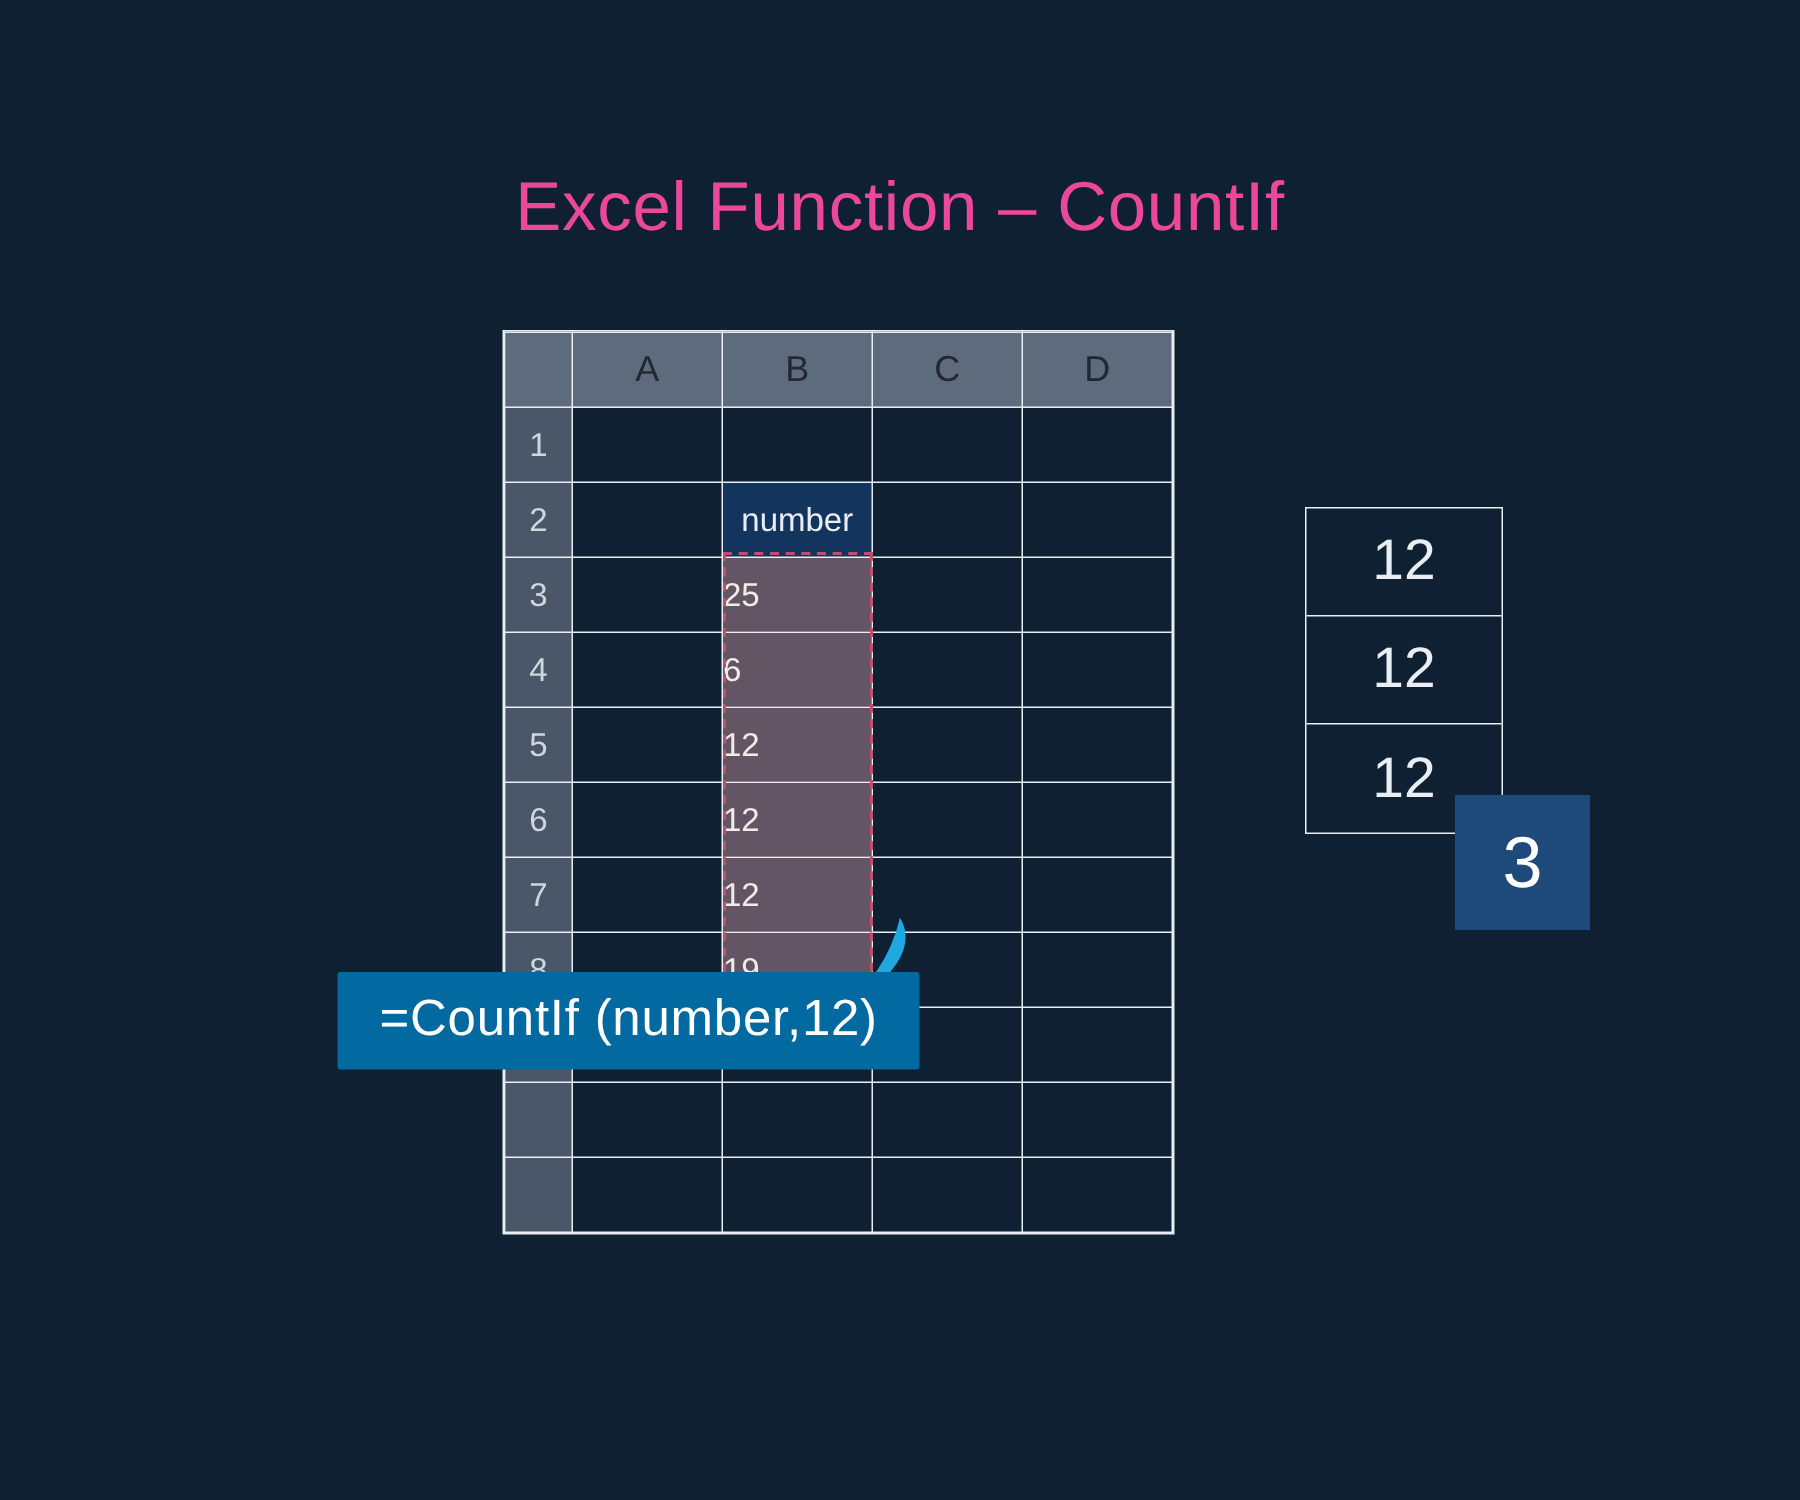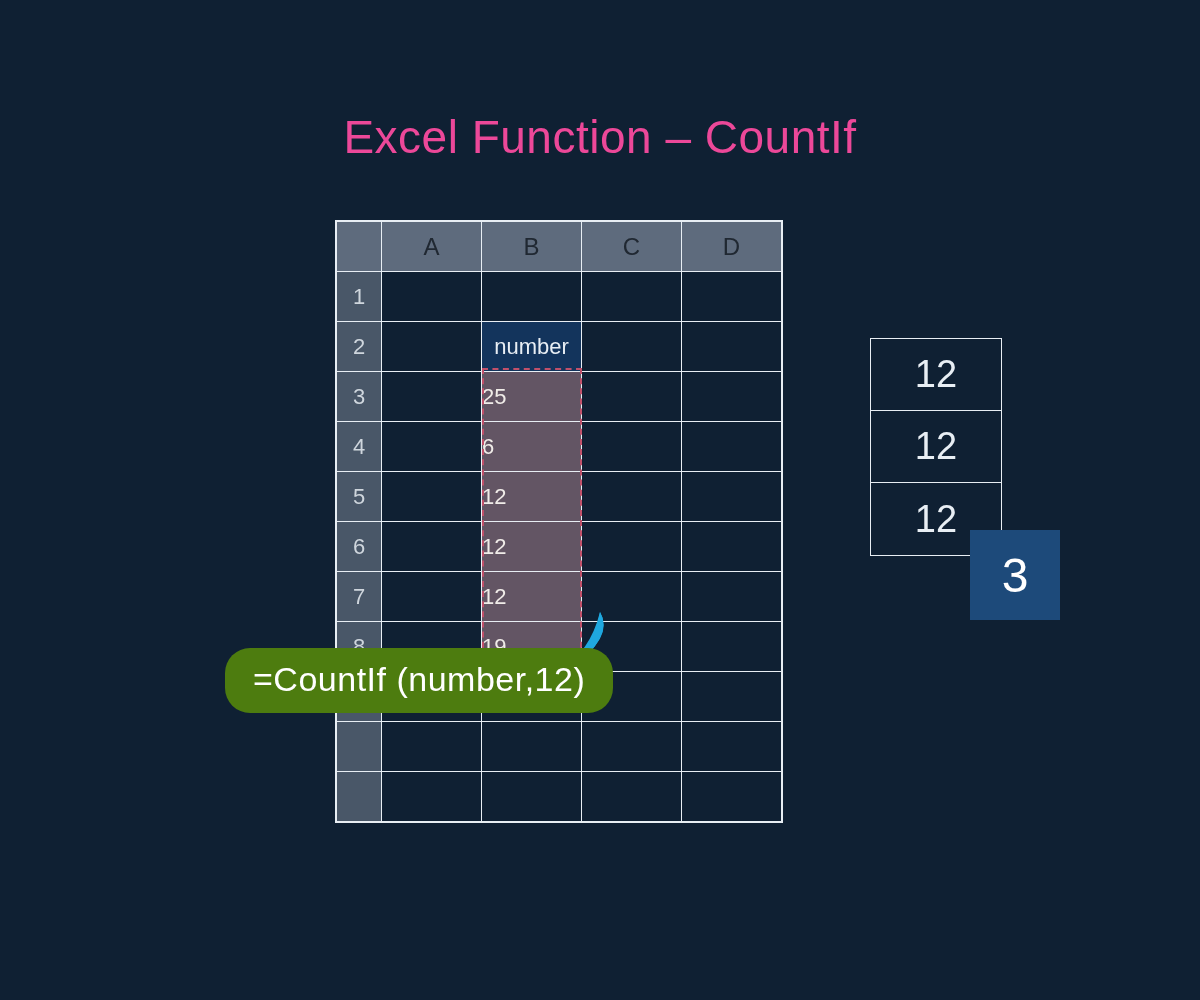--- a/index.html
+++ b/index.html
@@ -14,21 +14,21 @@
   .colhead{background:rgba(160,170,185,0.55);color:#202832;text-align:center;font-size:24px;font-weight:400;height:46px;}
   .corner{background:rgba(160,170,185,0.55);}
   .cell{color:#e8eef4;}
   
   .range-name{background:#13345c;color:#e8eef4;text-align:center;font-size:22px;margin-left:12px;}
   
   .sel{background:rgba(170,130,140,0.55);color:#f0ece8;text-align:left;font-size:22px;position:relative;}
   
   .sel-border{position:absolute;left:146px;top:147px;width:100px;height:300px;border:2px dashed #c0506a;box-sizing:border-box;pointer-events:none;}
   
-  .formula{position:absolute;left:225px;top:648px;padding:12px 28px 14px 28px;background:#4d7c0f;color:#ffffff;font-size:34px;border-radius:25px;white-space:nowrap;letter-spacing:0.5px;}
+  .formula{position:absolute;left:225px;top:648px;padding:12px 28px 14px 28px;background:#0369a1;color:#ffffff;font-size:34px;border-radius:2px;white-space:nowrap;letter-spacing:0.5px;}
   .formula-tail{position:absolute;left:560px;top:612px;width:0;height:0;}
   .formula-tail svg{display:block;}
   
   .stack{position:absolute;left:870px;top:338px;border:1px solid #e8eef4;}
   .stack-cell{width:130px;height:72px;border-bottom:1px solid #e8eef4;display:flex;align-items:center;justify-content:center;font-size:38px;color:#e8eef4;box-sizing:border-box;}
   .stack-cell:last-child{border-bottom:none;}
   .result-badge{position:absolute;left:970px;top:530px;width:90px;height:90px;background:#1d4a7a;display:flex;align-items:center;justify-content:center;font-size:48px;color:#ffffff;}
 </style>
 </head>
 <body>

